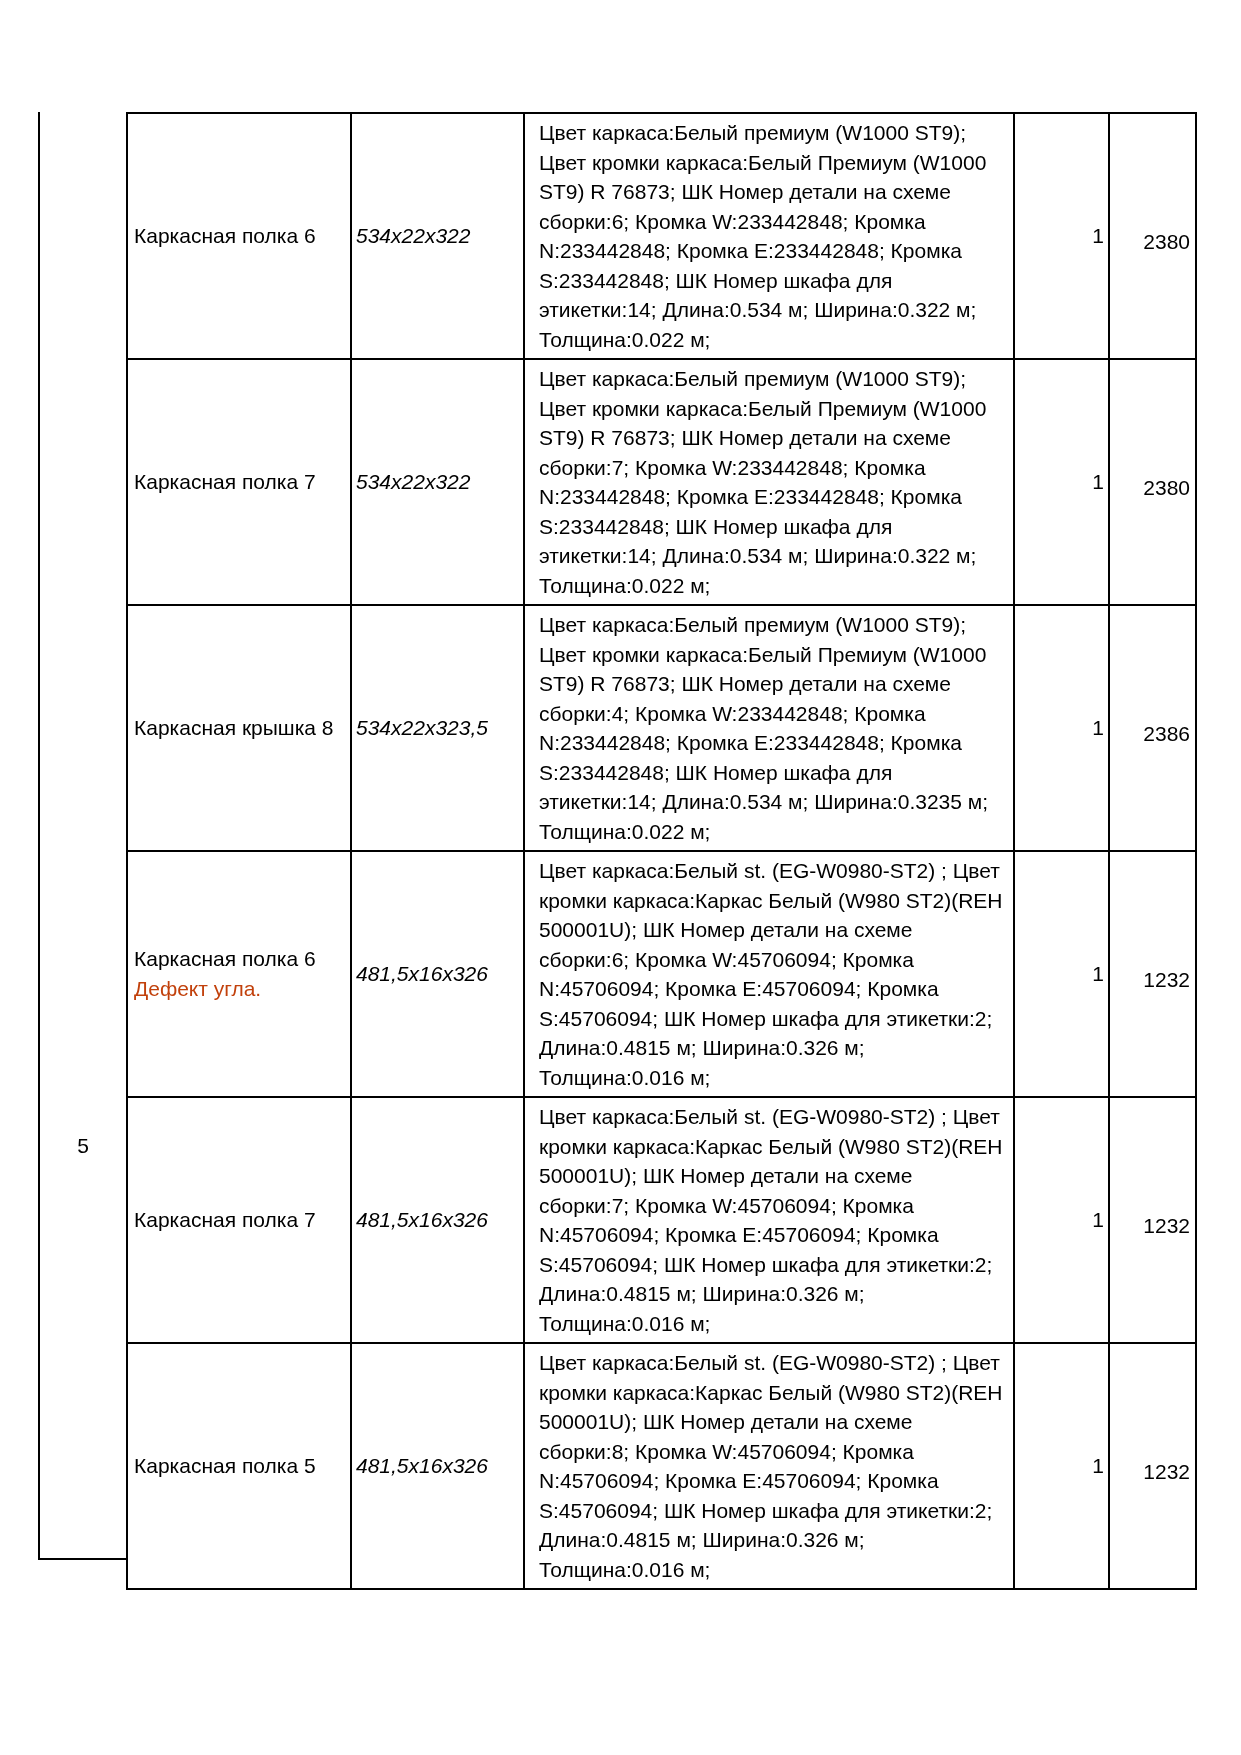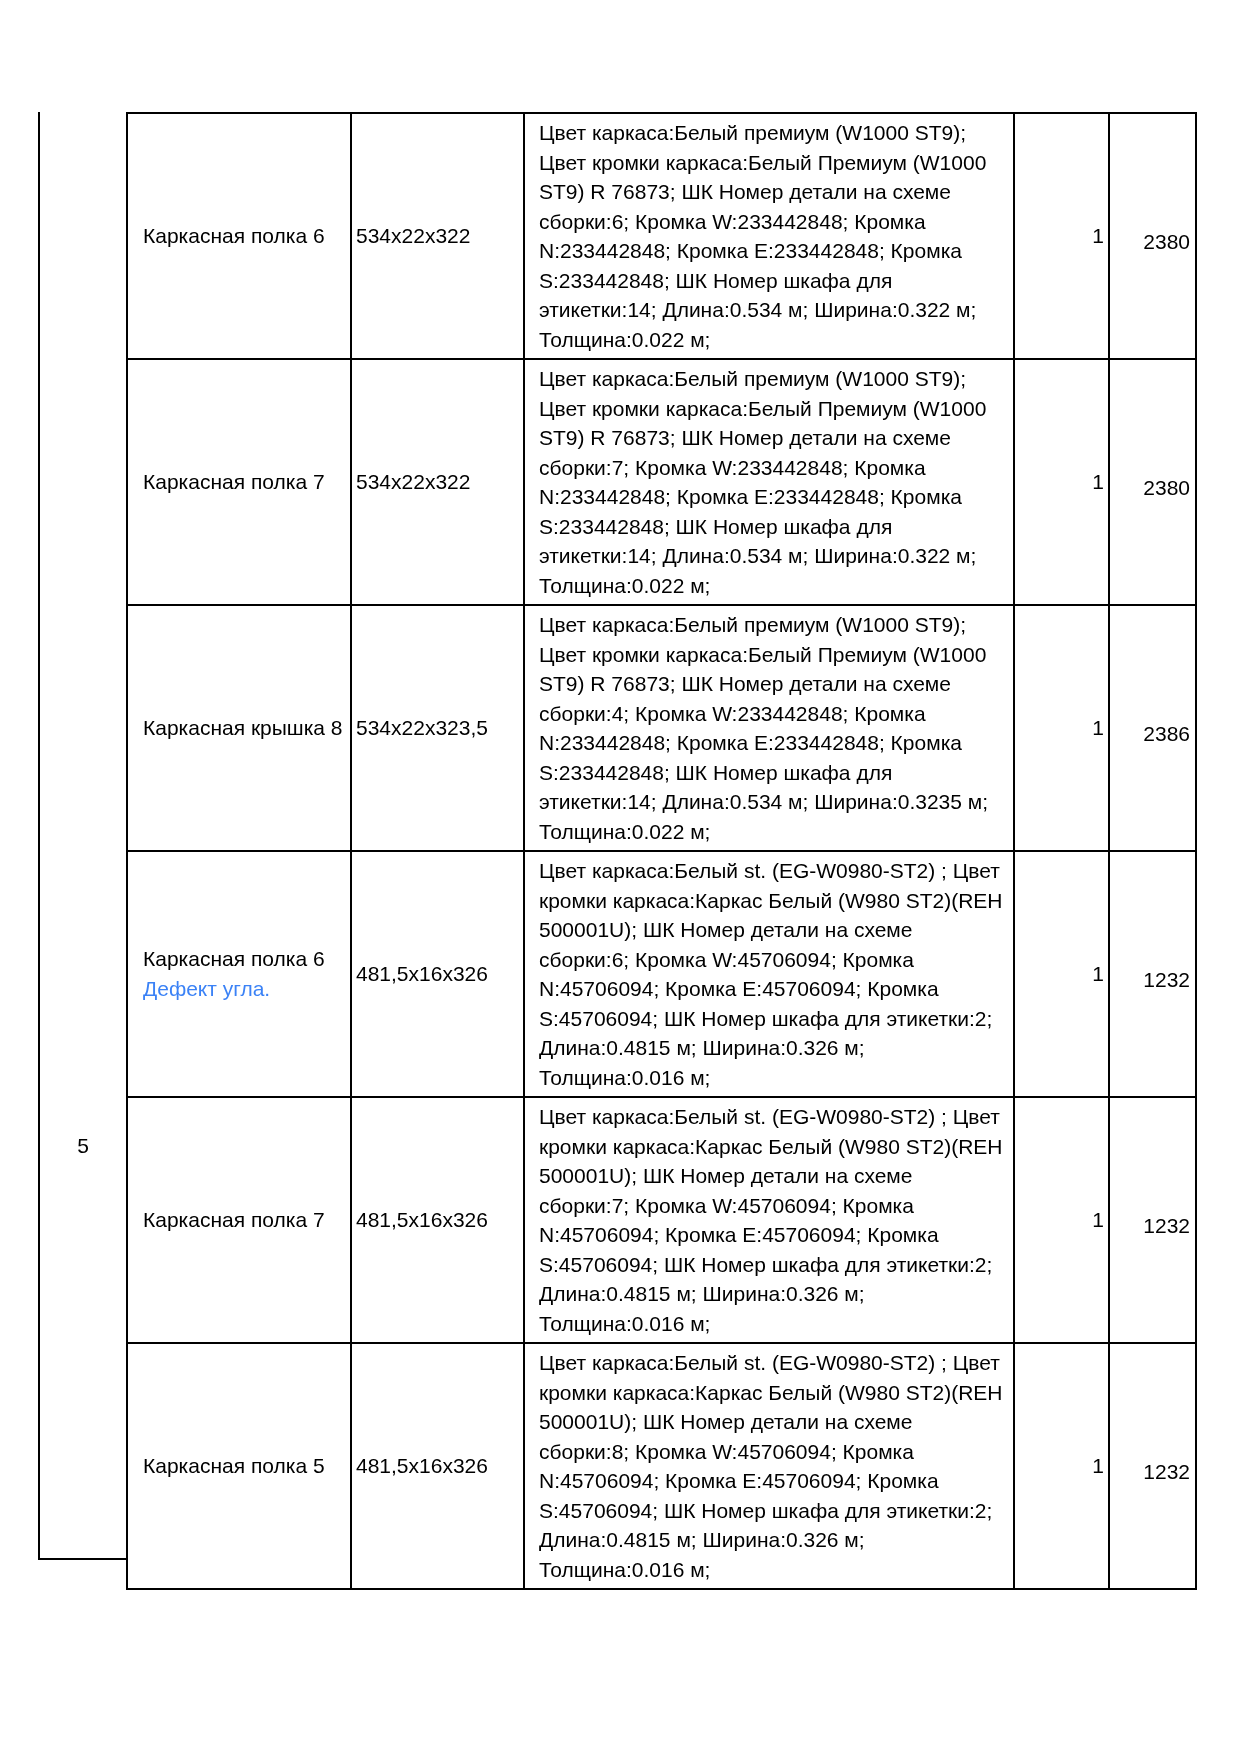--- a/index.html
+++ b/index.html
@@ -27,26 +27,26 @@
   table.parts td {
     border:2px solid #000000;
     vertical-align:middle;
     overflow:hidden;
   }
   col.c-name  { width:224px; }
   col.c-dims  { width:173px; }
   col.c-desc  { width:490px; }
   col.c-qty   { width:95px;  }
   col.c-price { width:87px;  }
-  td.name-cell  { padding:2px 4px 2px 15px; line-height:30px;border-radius:8px; }
-  td.dims-cell  { padding:2px 2px 2px 4px; line-height:26px; }
+  td.name-cell  { padding:2px 4px 2px 6px; line-height:30px;border-radius:8px; }
+  td.dims-cell  { padding:2px 2px 2px 4px; line-height:26px;font-style:italic; }
   td.desc-cell  { padding:4px 8px 4px 14px; line-height:29.5px; }
   td.qty-cell   { text-align:right; padding:2px 4px 2px 2px; }
   td.price-cell { text-align:right; padding:14px 5px 2px 2px; }
-  .part-note { color:#3b82f6; }
+  .part-note { color:#c2410c; }
 </style>
 </head>
 <body>
 
 <div class="outer-left-line"></div>
 <div class="outer-bottom-line"></div>
 <div class="row-number">5</div>
 
 <table class="parts">
   <colgroup>

